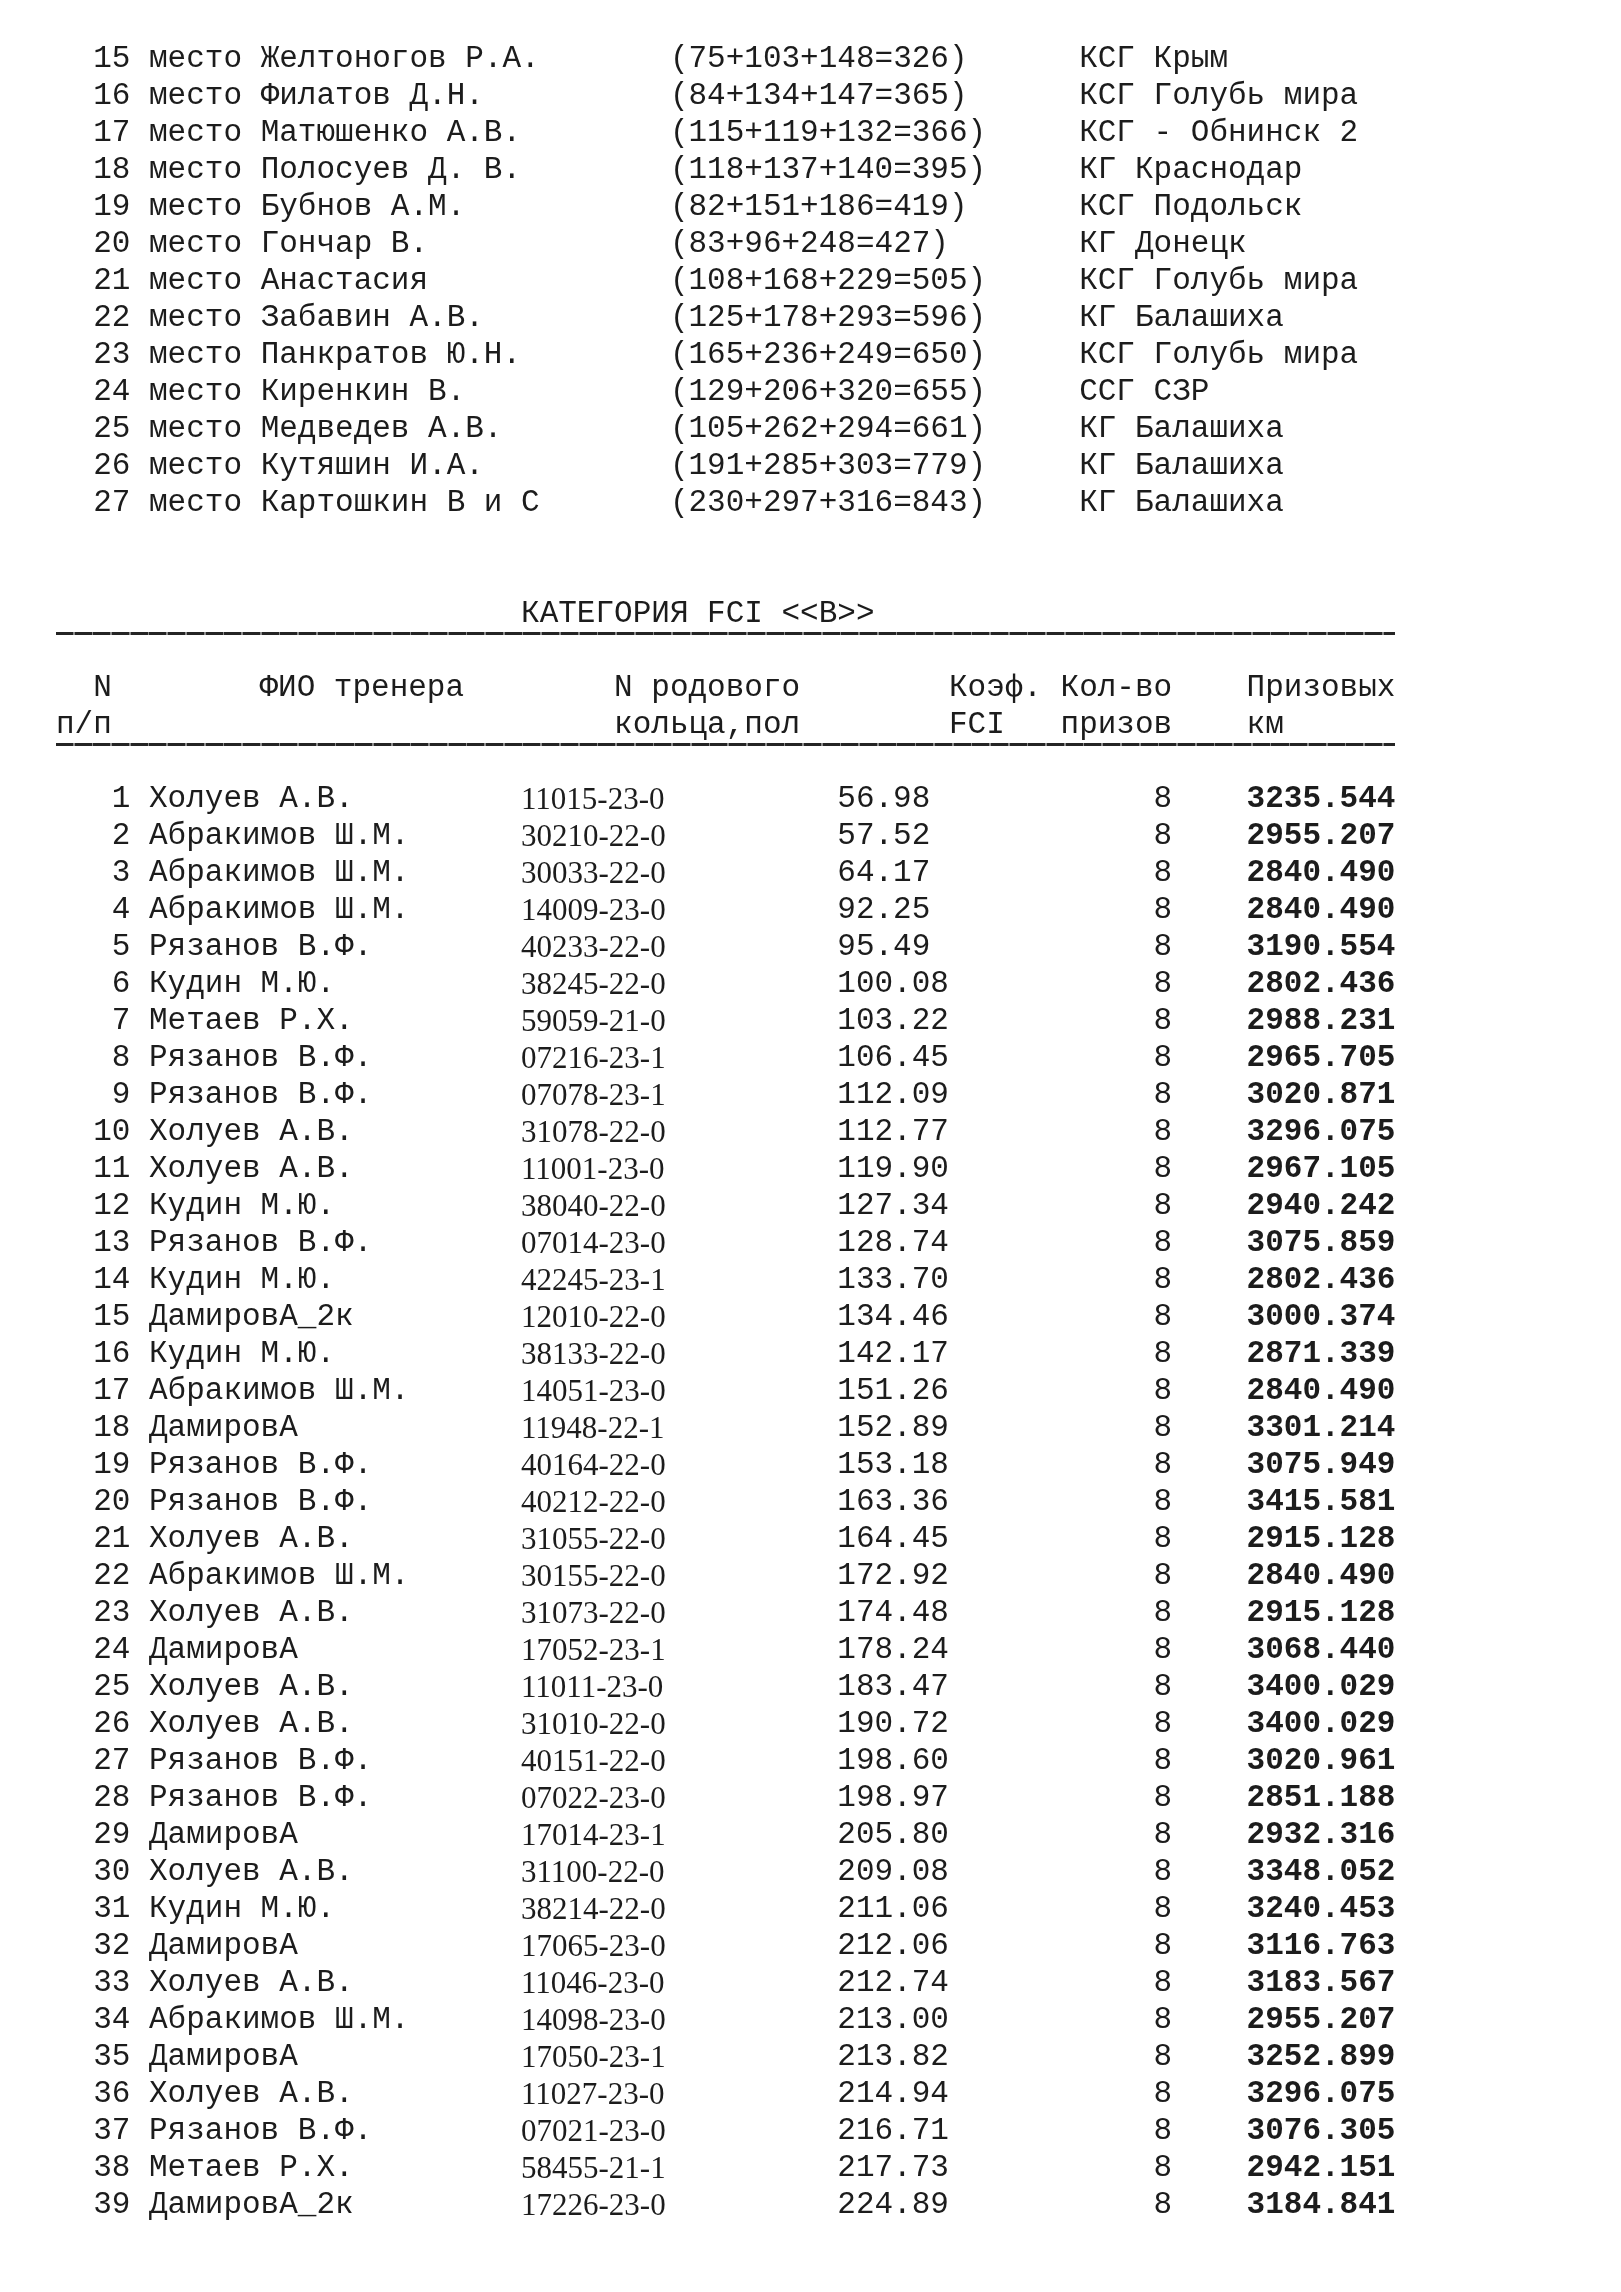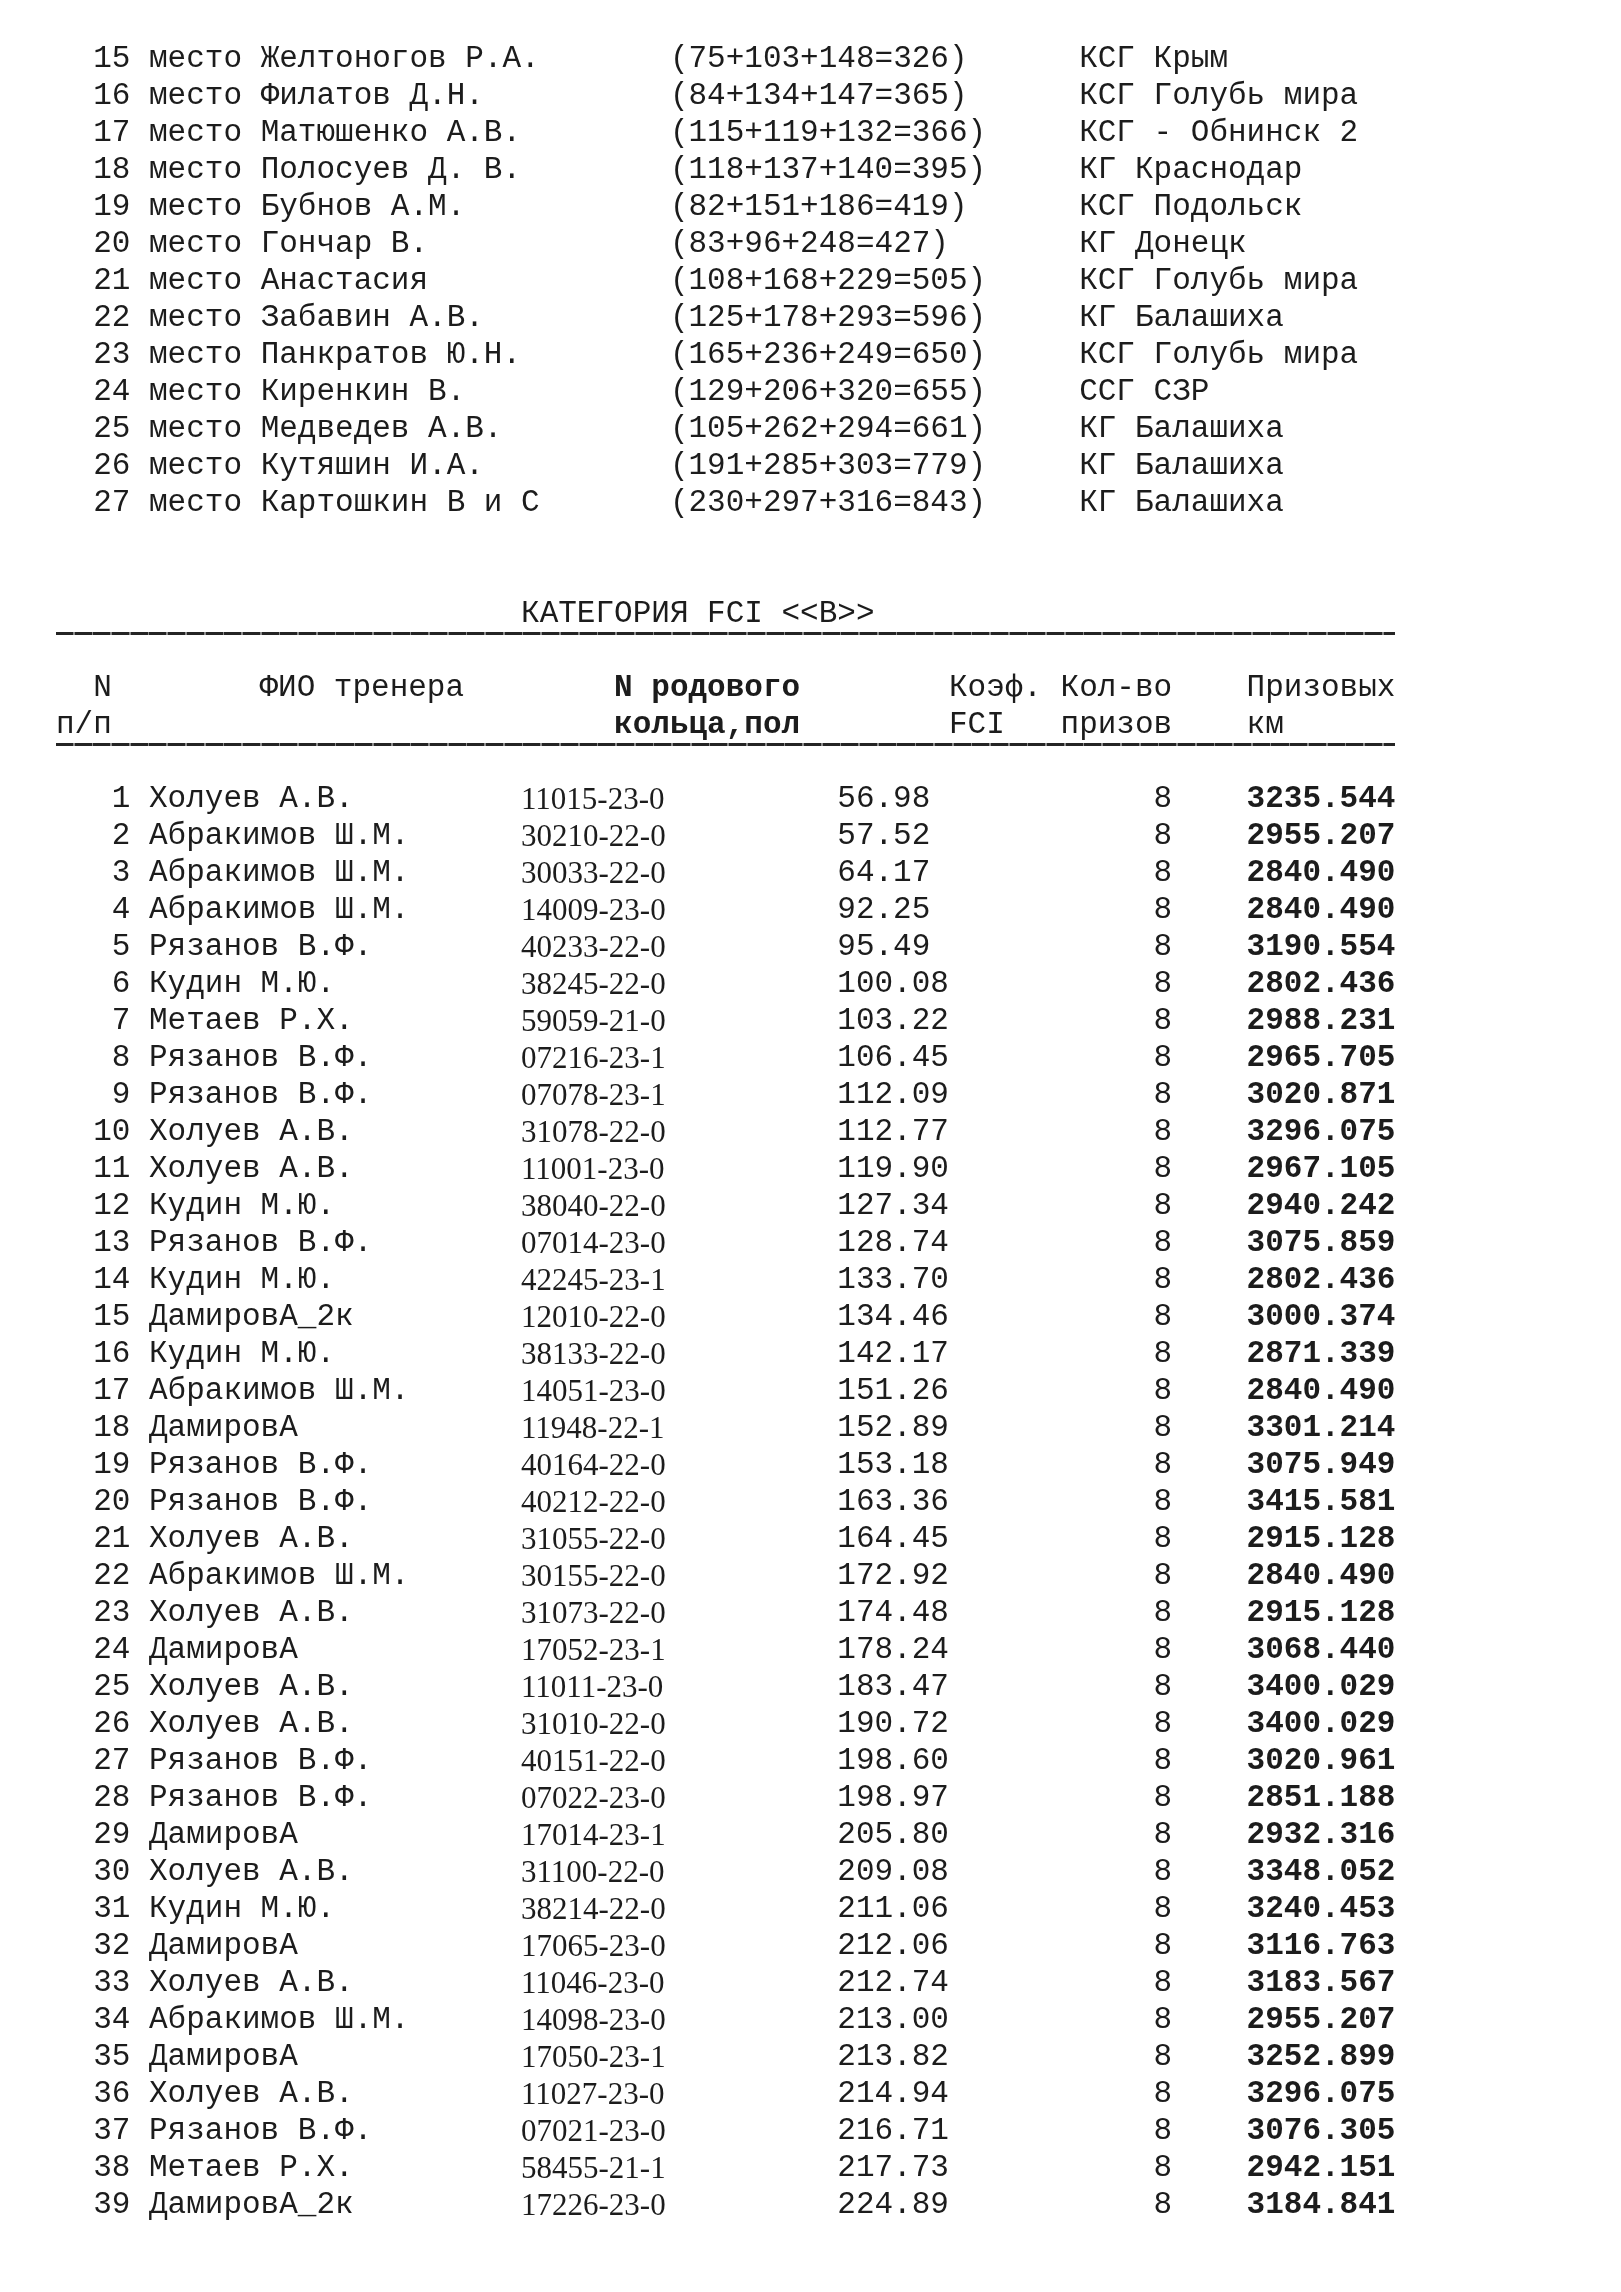--- a/index.html
+++ b/index.html
@@ -40,21 +40,21 @@
   .t-trainer { left: calc(44px + 5ch); }
   .t-ring    { left: calc(44px + 30ch); font-family: Liberation Serif, serif; }
   .t-coef    { left: calc(44px + 42ch); width: 12ch; text-align: left; }
   .t-prizes  { left: calc(44px + 54ch); width: 6ch; text-align: right; }
   .t-km      { left: calc(44px + 60ch); width: 12ch; text-align: right; font-weight: bold; }
 
   
   .h-n       { left: calc(44px + 2ch); }
   .h-pp      { left: 44px; }
   .h-trainer { left: calc(44px + 9ch); margin-left: 36px; }
-  .h-ring    { left: calc(44px + 30ch); font-weight: bold; }
+  .h-ring    { left: calc(44px + 30ch); }
   .h-coef    { left: calc(44px + 48ch); }
   .h-prizes  { left: calc(44px + 54ch); }
   .h-km      { left: calc(44px + 64ch); }
 
   .title     { left: calc(44px + 25ch); }
 
   .rule-line .rule {
     position: absolute;
     left: 44px;
     width: 72ch;

